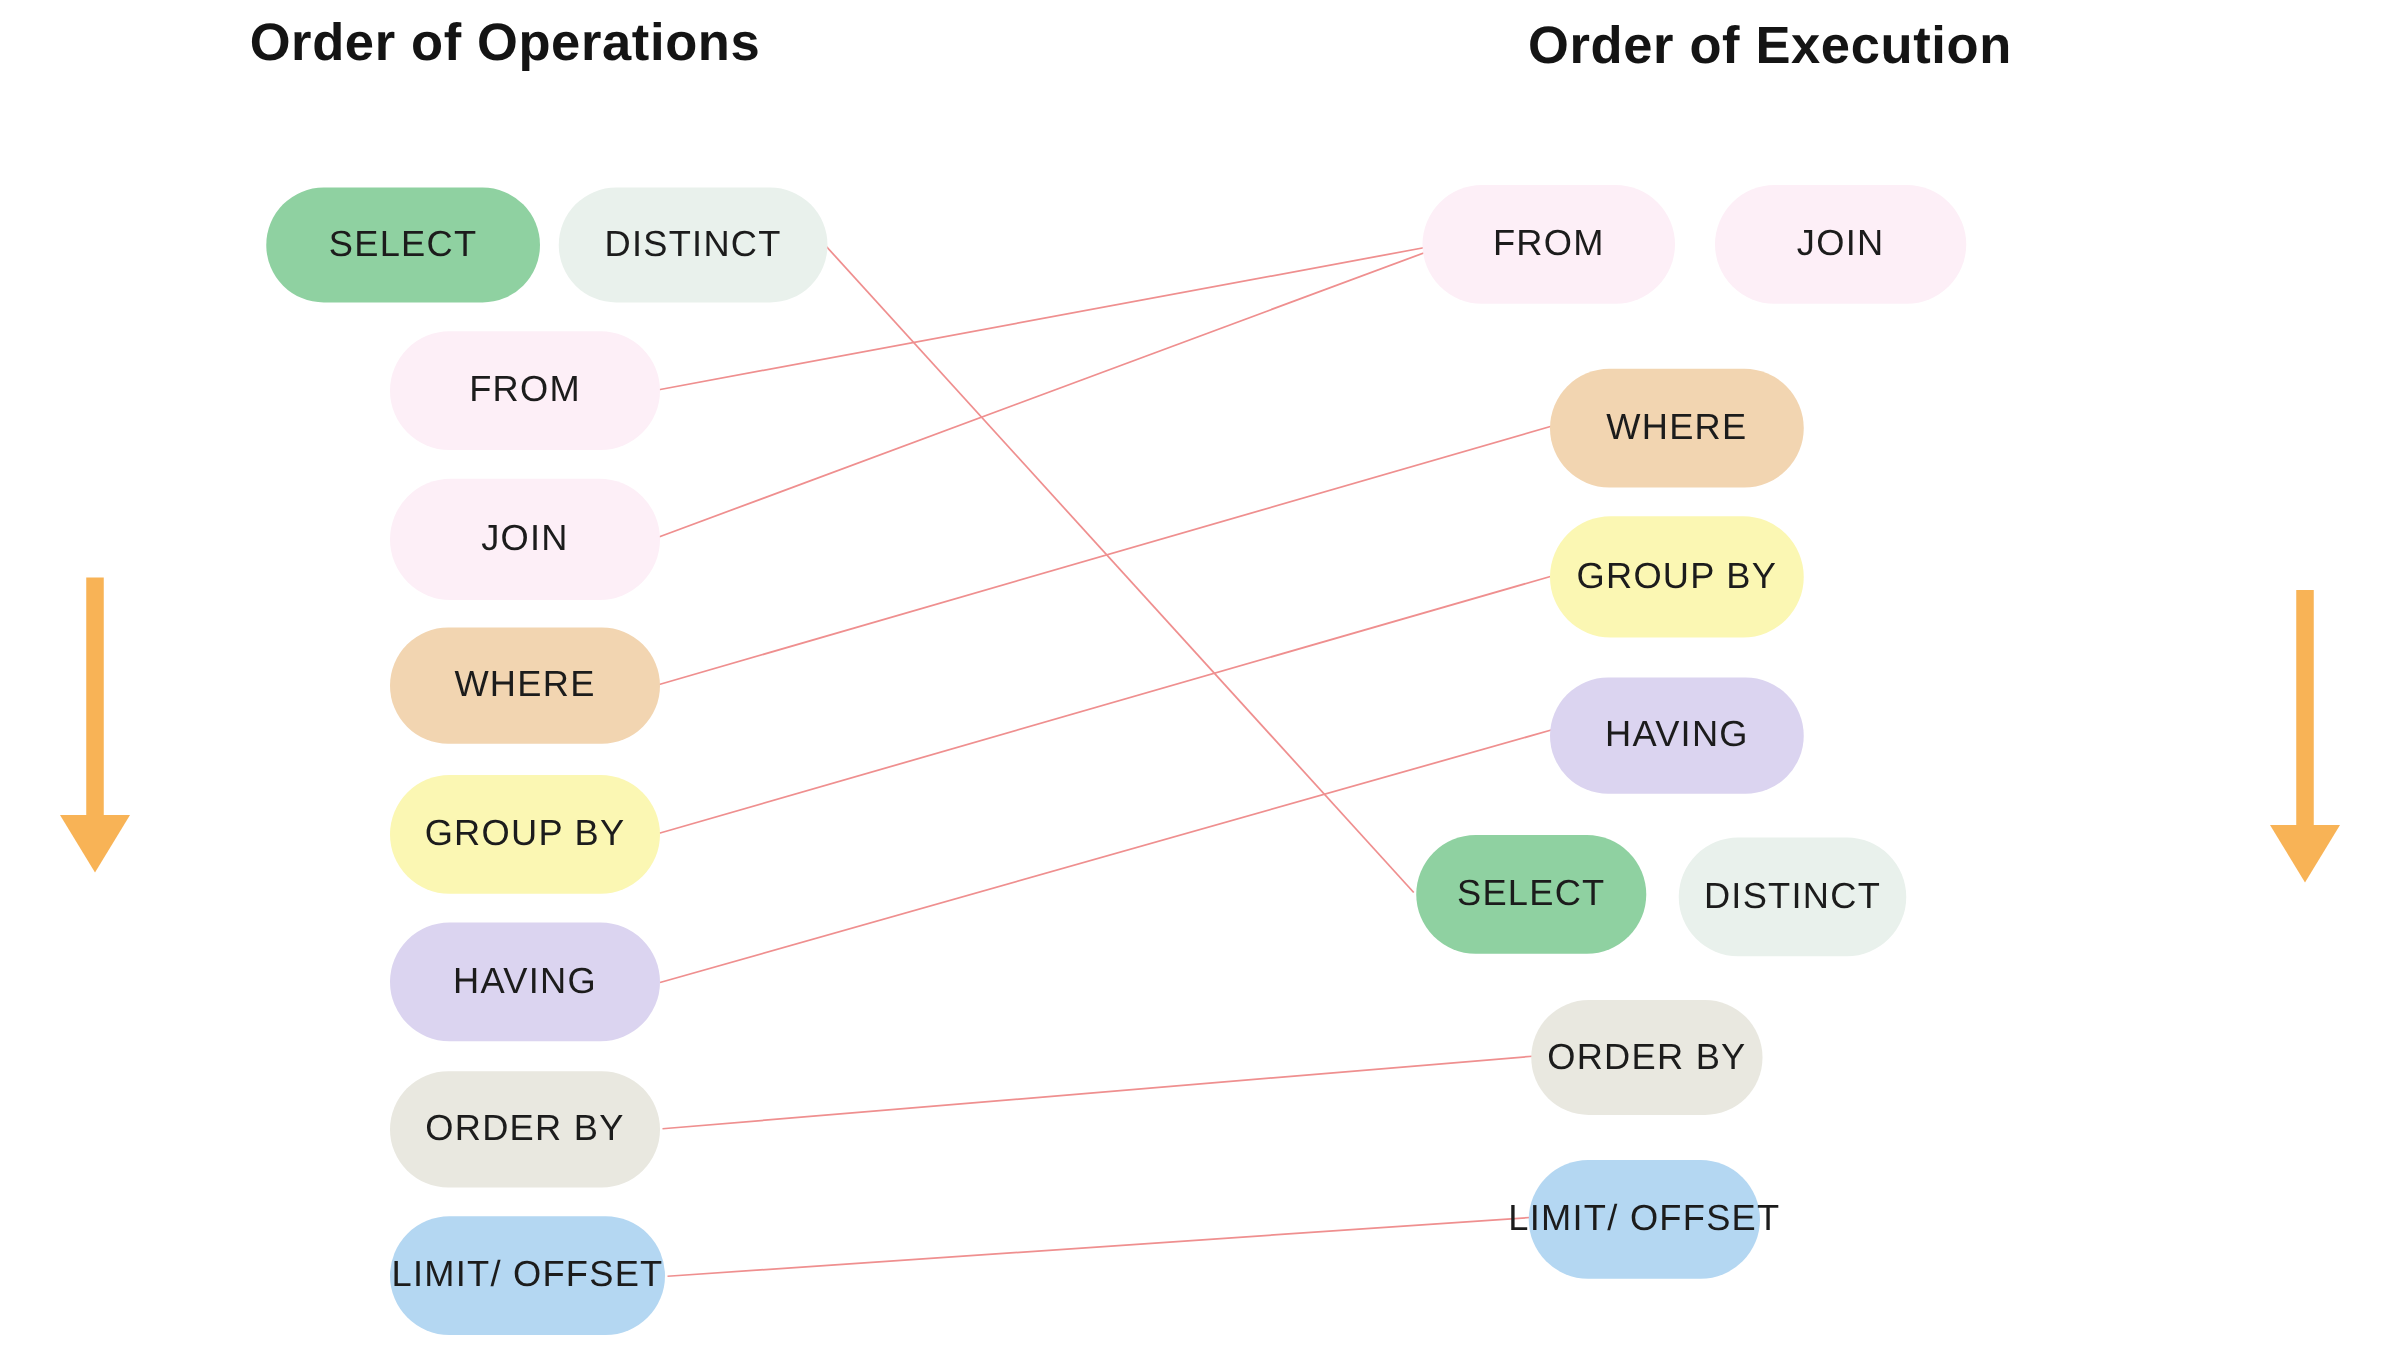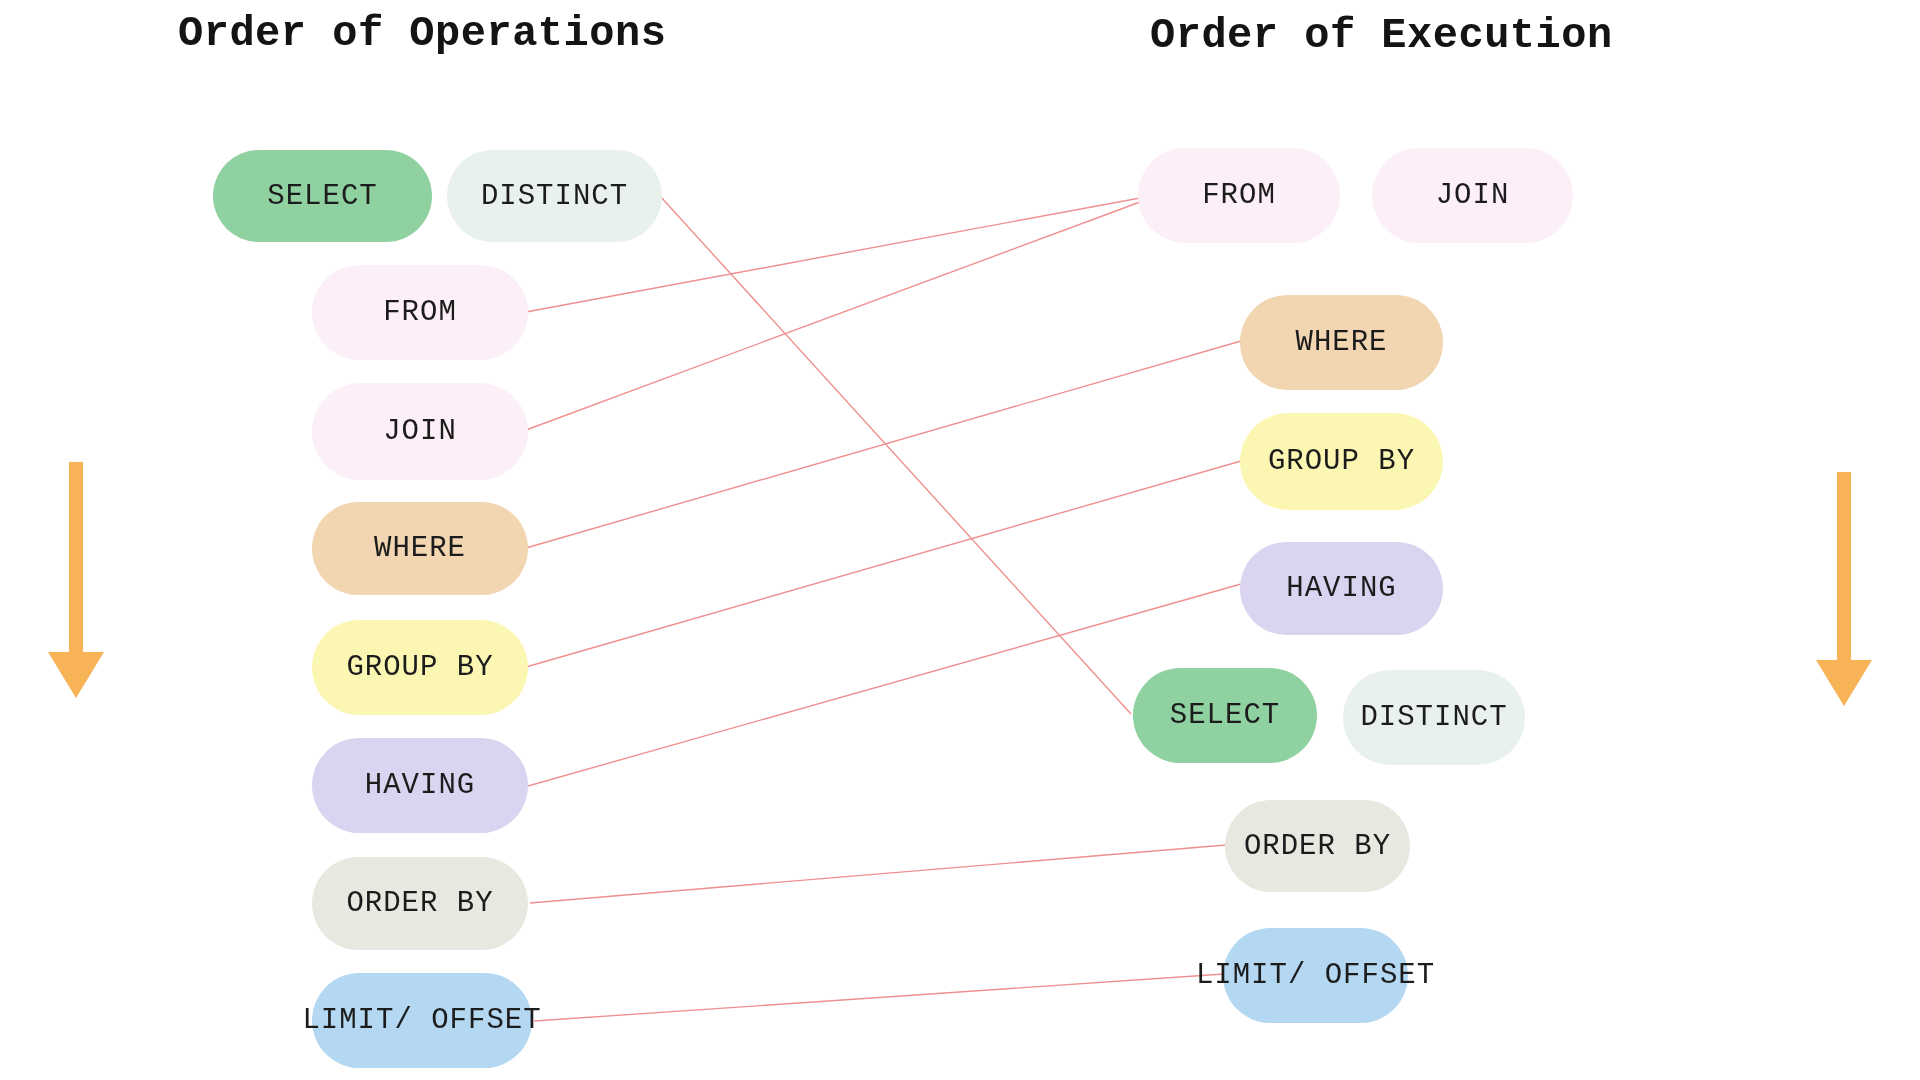--- a/index.html
+++ b/index.html
@@ -2,21 +2,21 @@
 <html><head>
 <meta charset="utf-8">
 <style>
   html, body { margin: 0; padding: 0; background: #ffffff; }
   #canvas {
     position: relative;
     width: 1920px;
     height: 1080px;
     background: #ffffff;
     overflow: hidden;
-    font-family: Liberation Mono, monospace;
+    font-family: Liberation Sans, sans-serif;
   }
   .col-title {
     position: absolute;
     font-size: 42px;
     font-weight: 700;
     color: #141414;
     text-align: center;
     letter-spacing: 0.5px;
     white-space: nowrap;
   }
@@ -61,21 +61,21 @@
     <line x1="526" y1="430" x2="1140" y2="202" stroke-width="1.4" stroke="#ef8f8f"></line>
     <line x1="660" y1="196" x2="1131" y2="714" stroke-width="1.4" stroke="#ef8f8f"></line>
     <line x1="526" y1="548" x2="1241" y2="341" stroke-width="1.4" stroke="#ef8f8f"></line>
     <line x1="526" y1="667" x2="1241" y2="461" stroke-width="1.4" stroke="#ef8f8f"></line>
     <line x1="528" y1="786" x2="1241" y2="584" stroke-width="1.4" stroke="#ef8f8f"></line>
     <line x1="530" y1="903" x2="1226" y2="845" stroke-width="1.4" stroke="#ef8f8f"></line>
     <line x1="534" y1="1021" x2="1224" y2="974" stroke-width="1.4" stroke="#ef8f8f"></line>
   </svg>
 
   <div class="col-title" style="left:178px; top:10px; width:452px;">Order of Operations</div>
-  <div class="col-title" style="left:1150px; top:12px; width:452px;">Order of Execution</div>
+  <div class="col-title" style="left:1190px; top:12px; width:452px;">Order of Execution</div>
 
   <div class="pill" style="left: 213px; top: 150px; width: 219px; height: 92px; background-color: rgb(143, 209, 161);">
     <span class="pill-label">SELECT</span>
   </div>
   <div class="pill" style="left: 447px; top: 150px; width: 215px; height: 92px; background-color: rgb(233, 241, 236);">
     <span class="pill-label">DISTINCT</span>
   </div>
   <div class="pill" style="left: 312px; top: 265px; width: 216px; height: 95px; background-color: rgb(253, 239, 247);">
     <span class="pill-label">FROM</span>
   </div>

